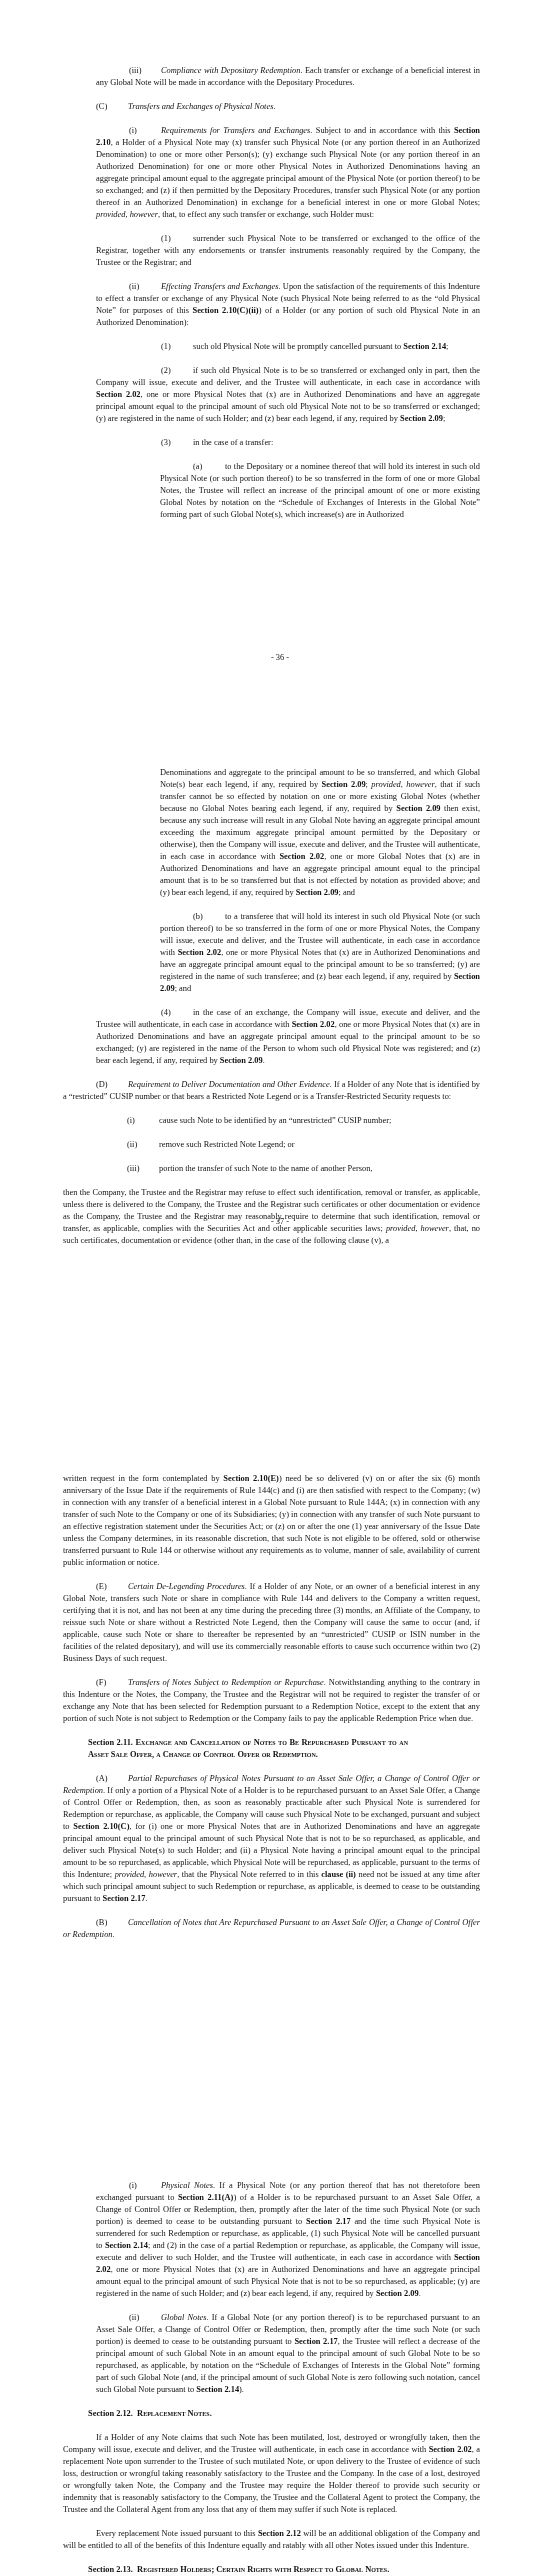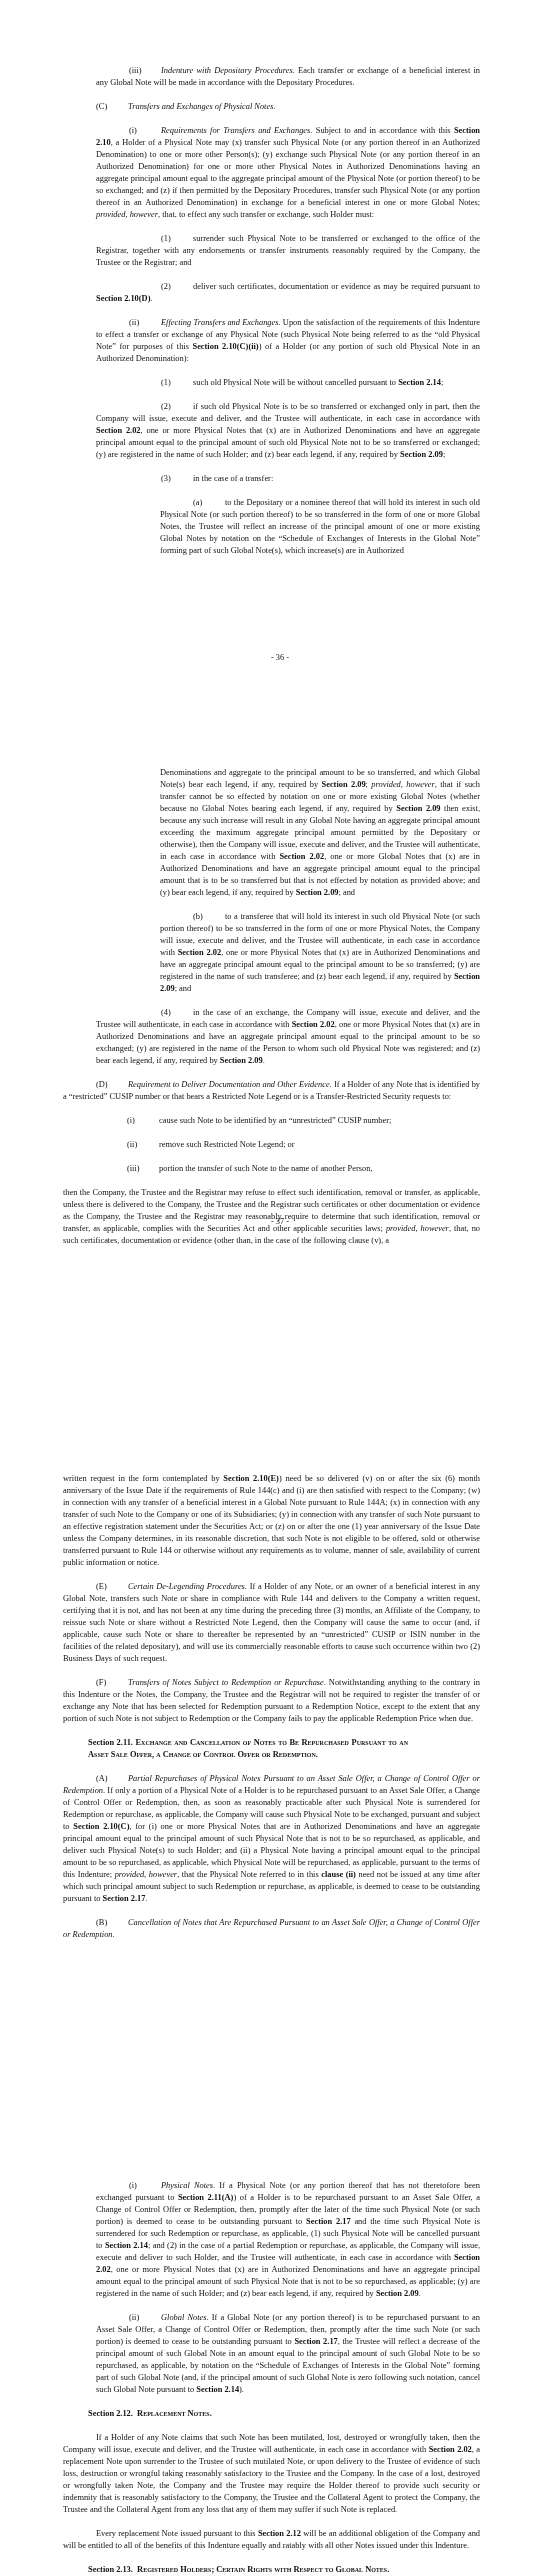--- a/index.html
+++ b/index.html
@@ -47,45 +47,42 @@
 </style>
 </head>
 <body>
 
 <div class="doc">
 
   <div class="page" style="height:685px;">
     <div class="page-body" style="padding-top:65px;">
 
       <p class="p m1 ind64">
-        <span class="lbl lbl-w64">(iii)</span><span class="it">Indenture with Depositary Procedures</span><span>. Each transfer or exchange of a beneficial interest in any Global Note will be made in accordance with the Depositary Procedures.</span>
+        <span class="lbl lbl-w64">(iii)</span><span class="it">Compliance with Depositary Redemption</span><span>. Each transfer or exchange of a beneficial interest in any Global Note will be made in accordance with the Depositary Procedures.</span>
       </p>
 
       <p class="p m0 ind64">
         <span class="lbl lbl-w64">(C)</span><span class="it">Transfers and Exchanges of Physical Notes</span><span>.</span>
       </p>
 
       <p class="p m1 ind64">
         <span class="lbl lbl-w64">(i)</span><span class="it">Requirements for Transfers and Exchanges</span><span>. Subject to and in accordance with this </span><span class="b">Section 2.10</span><span>, a Holder of a Physical Note may (x) transfer such Physical Note (or any portion thereof in an Authorized Denomination) to one or more other Person(s); (y) exchange such Physical Note (or any portion thereof in an Authorized Denomination) for one or more other Physical Notes in Authorized Denominations having an aggregate principal amount equal to the aggregate principal amount of the Physical Note (or portion thereof) to be so exchanged; and (z) if then permitted by the Depositary Procedures, transfer such Physical Note (or any portion thereof in an Authorized Denomination) in exchange for a beneficial interest in one or more Global Notes; </span><span class="it">provided</span><span>, </span><span class="it">however</span><span>, that, to effect any such transfer or exchange, such Holder must:</span>
       </p>
 
       <p class="p m1 ind126">
         <span class="lbl lbl-w60">(1)</span><span>surrender such Physical Note to be transferred or exchanged to the office of the Registrar, together with any endorsements or transfer instruments reasonably required by the Company, the Trustee or the Registrar; and</span>
       </p>
 
-      <p class="p m1 ind126">
-        <span class="lbl lbl-w60">(2)</span><span>deliver such certificates, documentation or evidence as may be required pursuant to </span><span class="b">Section 2.10(D)</span><span>.</span>
-      </p>
 
       <p class="p m1 ind64">
         <span class="lbl lbl-w64">(ii)</span><span class="it">Effecting Transfers and Exchanges</span><span>. Upon the satisfaction of the requirements of this Indenture to effect a transfer or exchange of any Physical Note (such Physical Note being referred to as the “old Physical Note” for purposes of this </span><span class="b">Section 2.10(C)(ii)</span><span>) of a Holder (or any portion of such old Physical Note in an Authorized Denomination):</span>
       </p>
 
       <p class="p m1 ind126">
-        <span class="lbl lbl-w60">(1)</span><span>such old Physical Note will be without cancelled pursuant to </span><span class="b">Section 2.14</span><span>;</span>
+        <span class="lbl lbl-w60">(1)</span><span>such old Physical Note will be promptly cancelled pursuant to </span><span class="b">Section 2.14</span><span>;</span>
       </p>
 
       <p class="p m1 ind126">
         <span class="lbl lbl-w60">(2)</span><span>if such old Physical Note is to be so transferred or exchanged only in part, then the Company will issue, execute and deliver, and the Trustee will authenticate, in each case in accordance with </span><span class="b">Section 2.02</span><span>, one or more Physical Notes that (x) are in Authorized Denominations and have an aggregate principal amount equal to the principal amount of such old Physical Note not to be so transferred or exchanged; (y) are registered in the name of such Holder; and (z) bear each legend, if any, required by </span><span class="b">Section 2.09</span><span>;</span>
       </p>
 
       <p class="p m1 ind126 list-item">
         <span class="lbl lbl-w60">(3)</span><span>in the case of a transfer:</span>
       </p>
 

